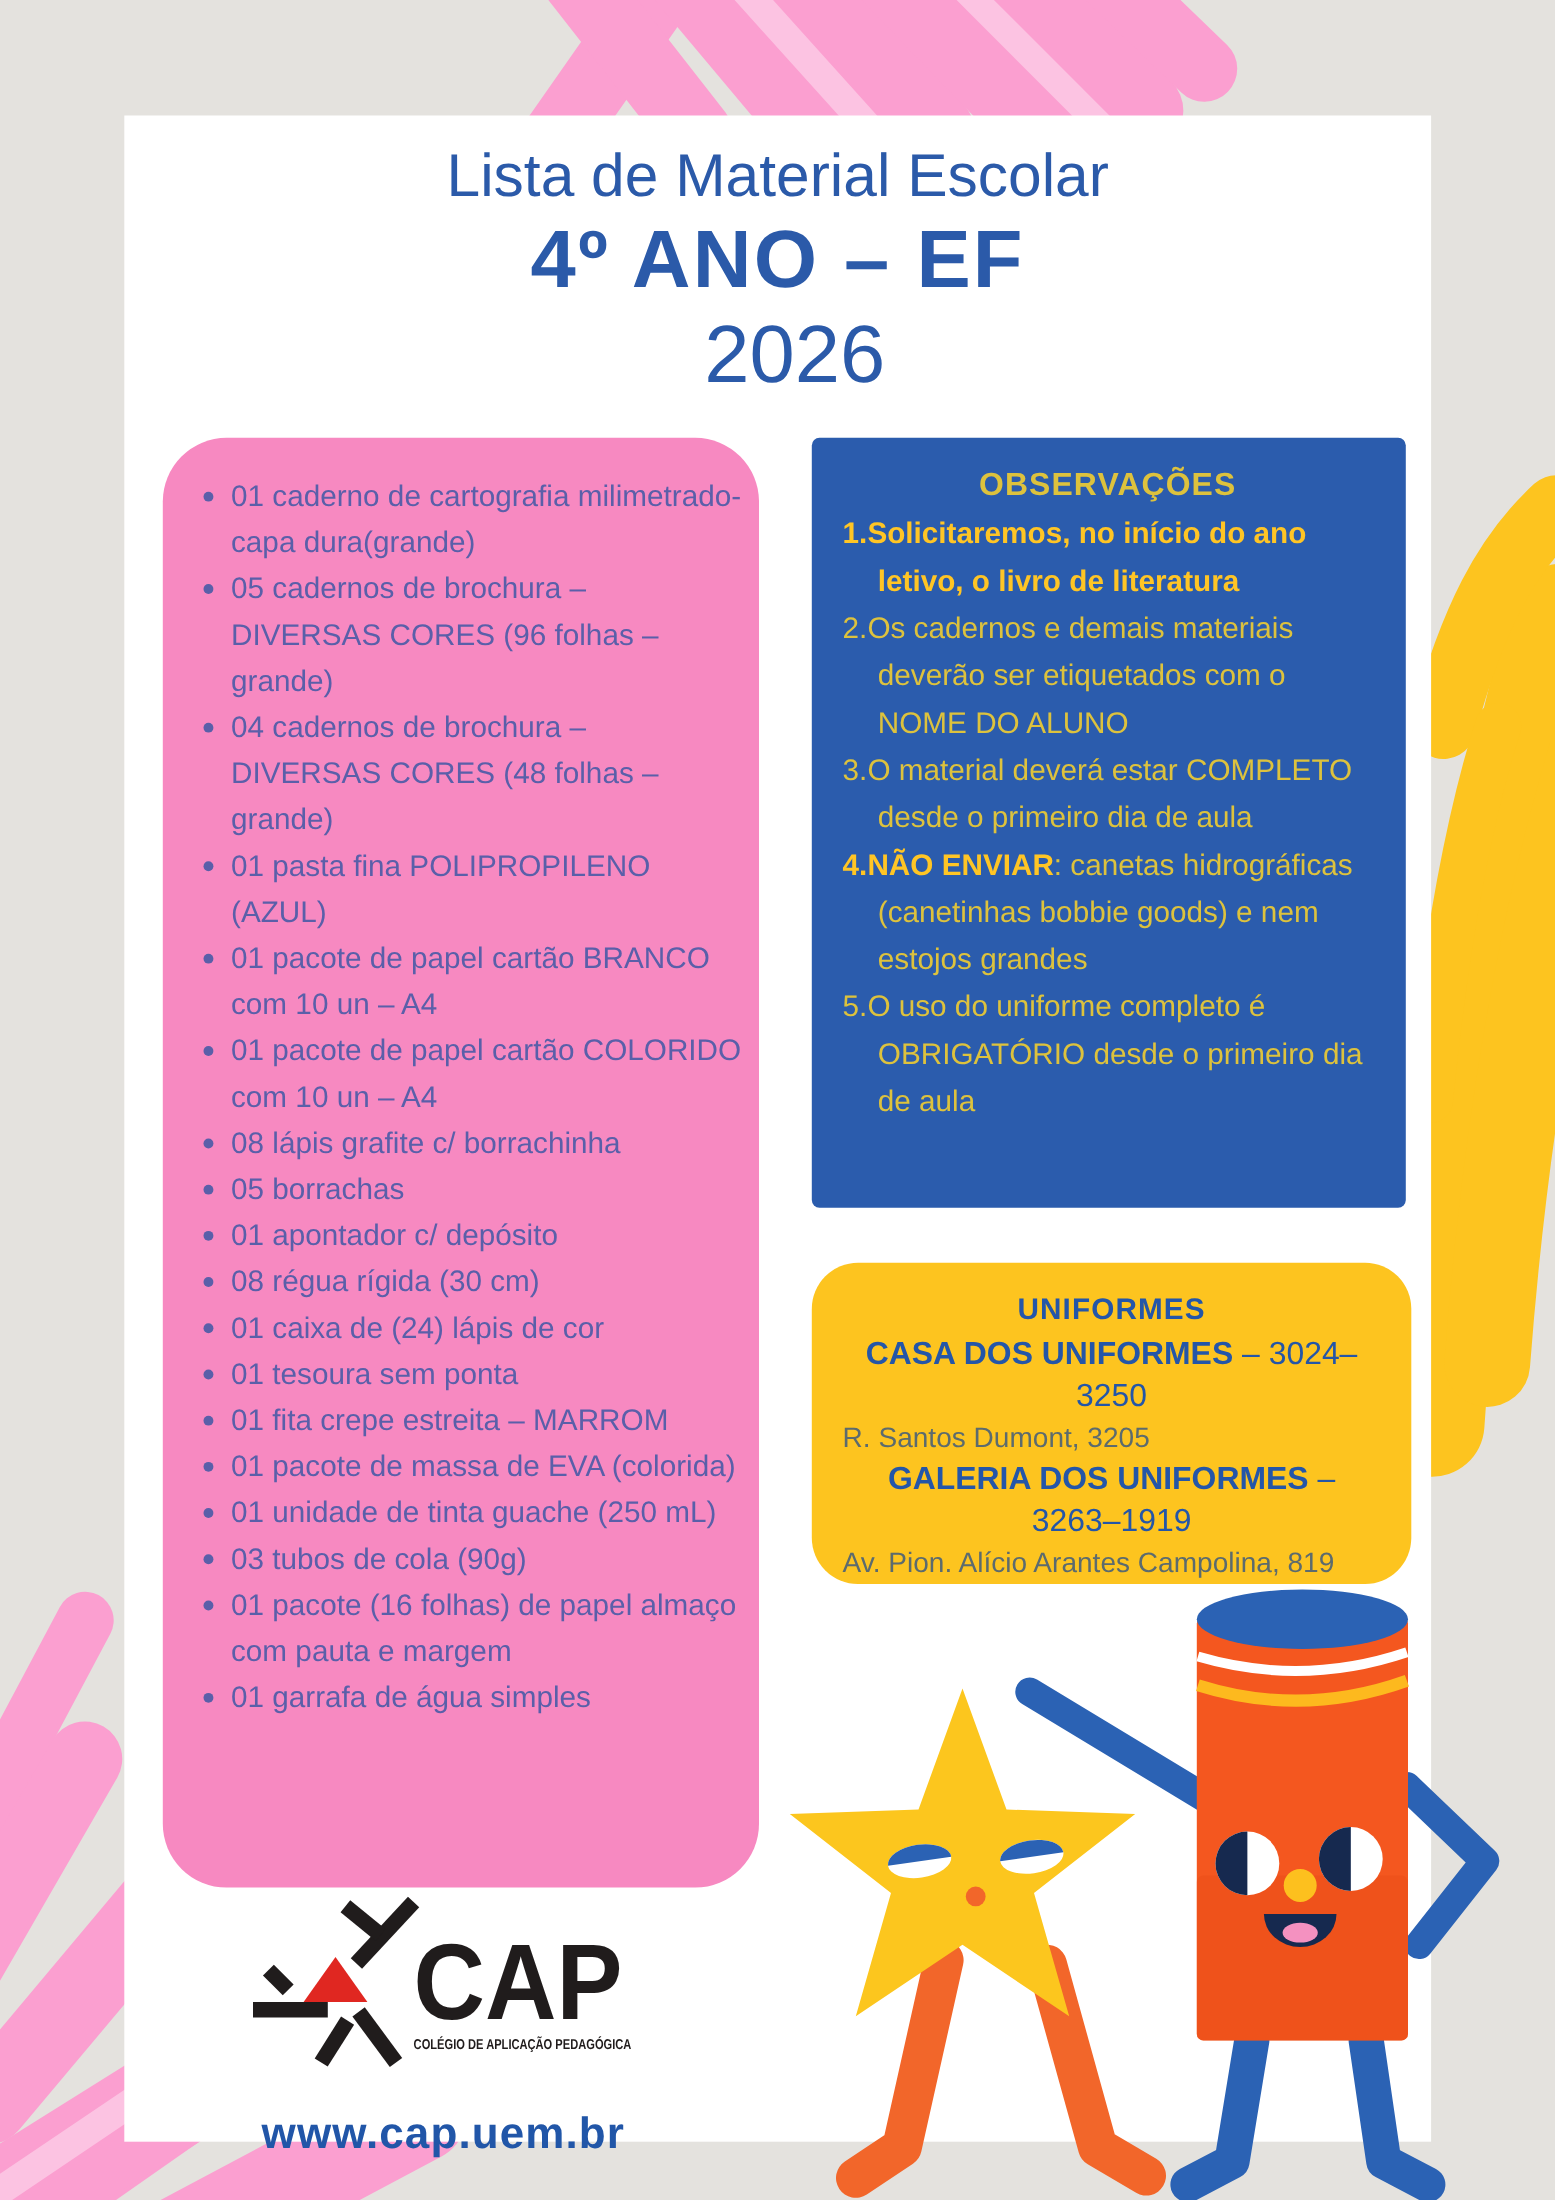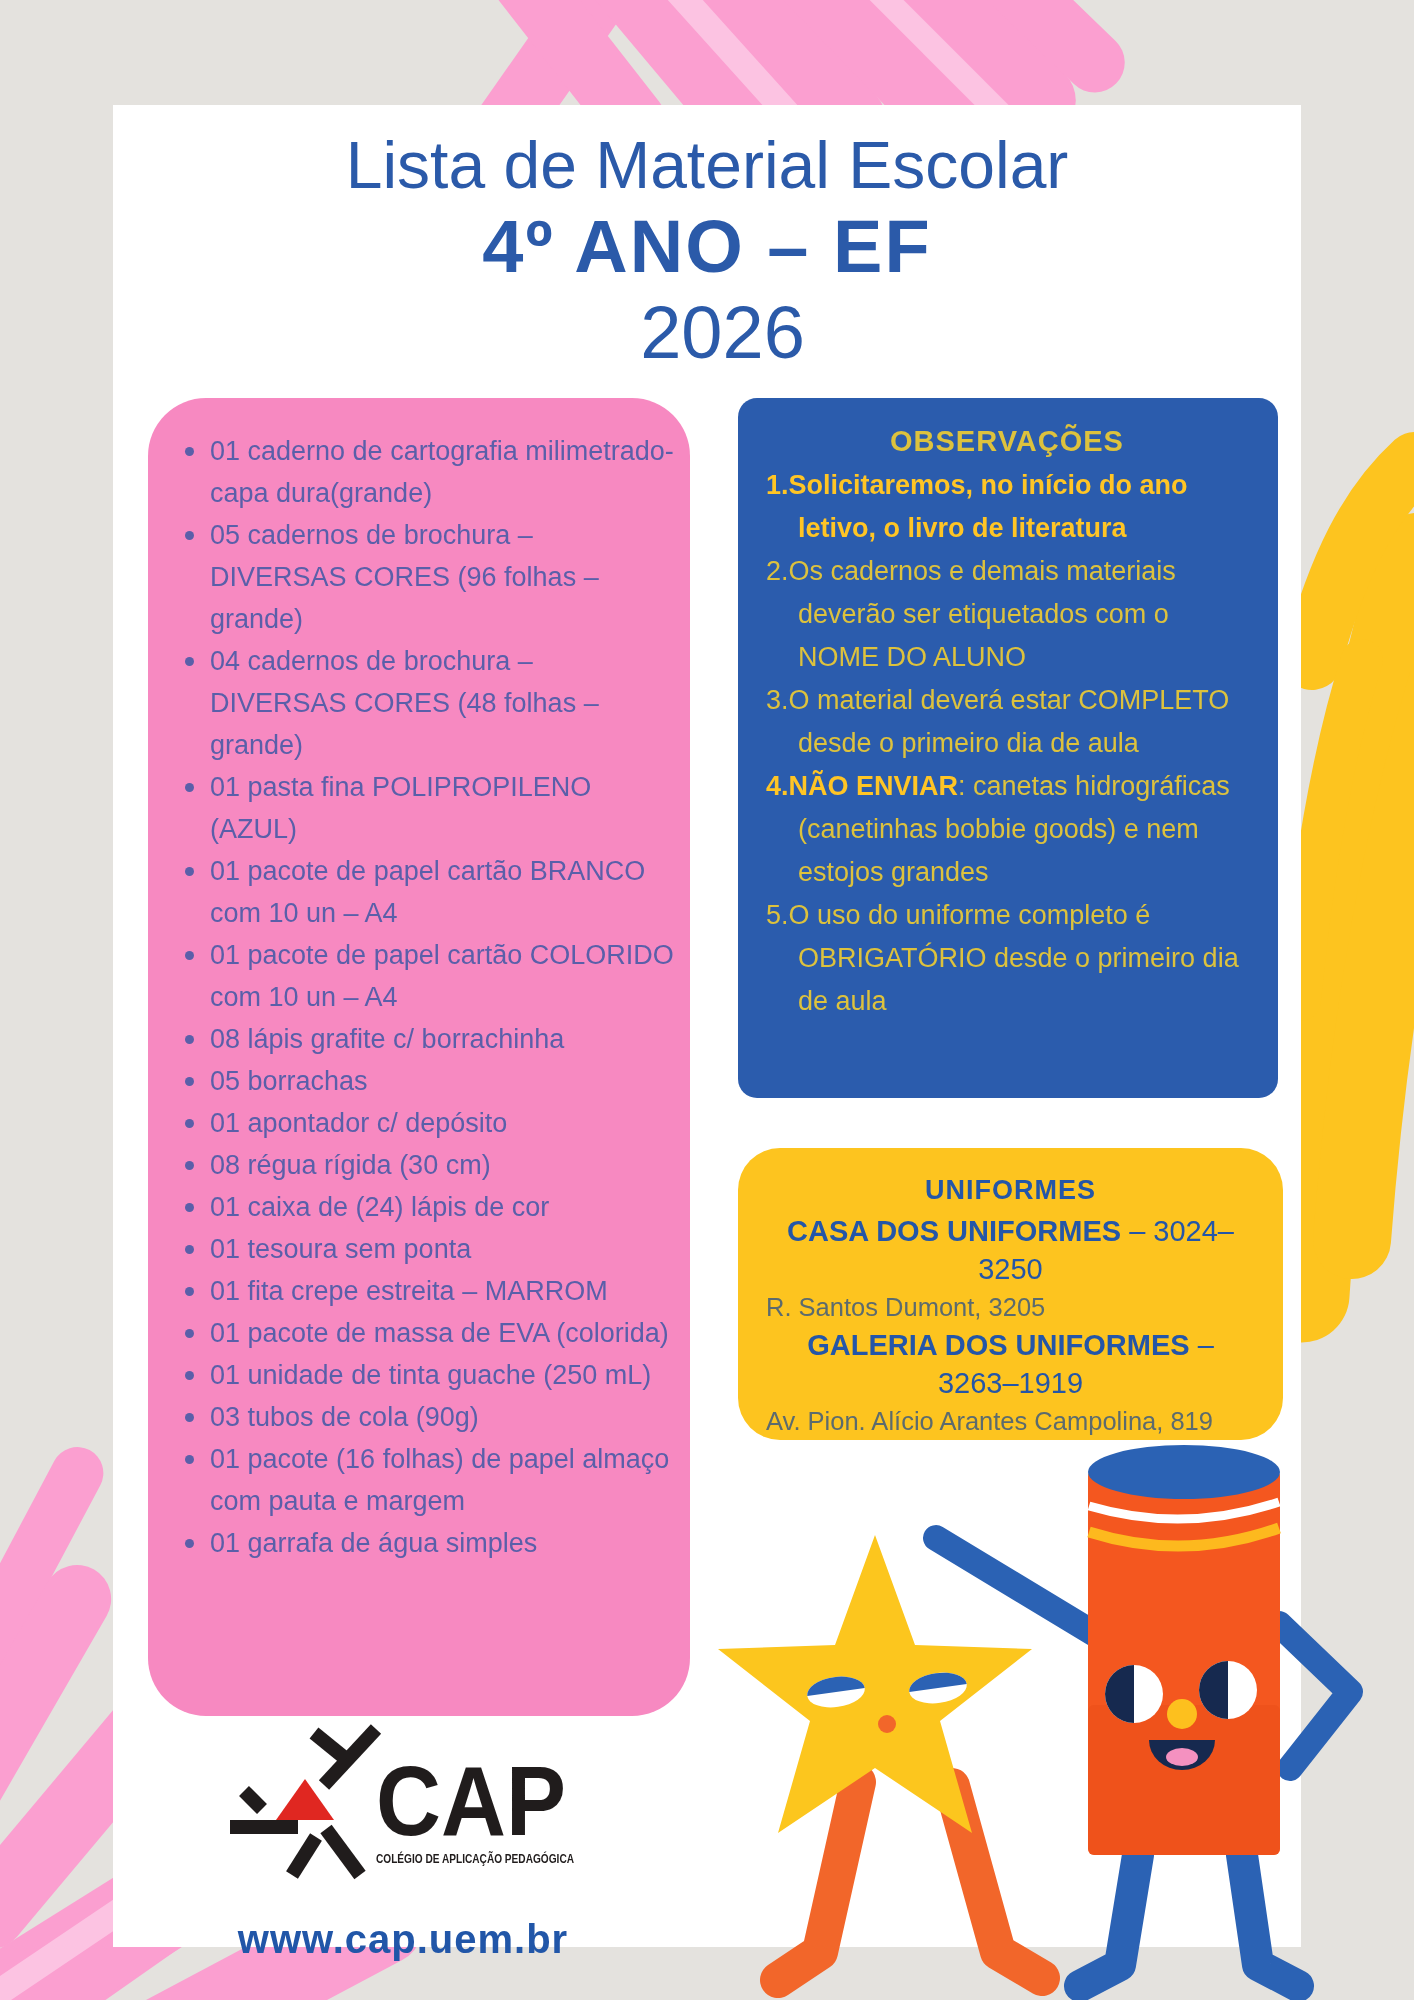--- a/index.html
+++ b/index.html
@@ -21,42 +21,42 @@
   }
   svg.decor,svg.chars{position:absolute;left:0;top:0;width:1414px;height:2000px;}
   svg.decor{z-index:0;}
   svg.chars{z-index:2;pointer-events:none;}
 
   .card{
     position:absolute;left:113px;top:105px;width:1188px;height:1842px;
     background:var(--card);z-index:1;
   }
   .titles{position:absolute;left:0;top:0;width:100%;text-align:center;color:var(--title-blue);}
-  .title-main{margin-top:26px;font-size:66px;font-weight:normal;line-height:1.05;}
+  .title-main{margin-top:26px;font-size:55px;font-weight:normal;line-height:1.05;}
   .title-grade{margin-top:10px;font-size:74px;font-weight:bold;letter-spacing:2px;line-height:1.0;}
   .title-year{margin-top:12px;font-size:74px;font-weight:normal;line-height:1.0;padding-left:31px;}
 
   .materials-box{
     position:absolute;left:35px;top:293px;width:542px;height:1318px;
     background:var(--pink-box);border-radius:58px;
     padding:32px 16px 20px 30px;overflow:hidden;
   }
   .materials-box ul{list-style:none;margin:0;padding:0;}
   .materials-box li{
     position:relative;padding-left:32px;color:var(--pink-text);
     font-size:27px;line-height:42px;
   }
   .materials-box li::before{
     content:'';position:absolute;left:7px;top:17px;width:9px;height:9px;
     border-radius:50%;background:var(--pink-text);
   }
 
   .obs-box{
     position:absolute;left:625px;top:293px;width:540px;height:700px;
-    background:var(--blue-box);border-radius:19px;
+    background:var(--blue-box);border-radius:7px;
     padding:20px 30px 16px 28px;overflow:hidden;
   }
   .obs-title{
     text-align:center;color:var(--obs-text);font-weight:bold;
     font-size:29px;line-height:46px;letter-spacing:1px;
   }
   .obs-box ol{list-style:none;margin:0;padding:0;}
   .obs-box li{
     color:var(--obs-text);font-size:27px;line-height:43px;
     padding-left:32px;text-indent:-32px;

